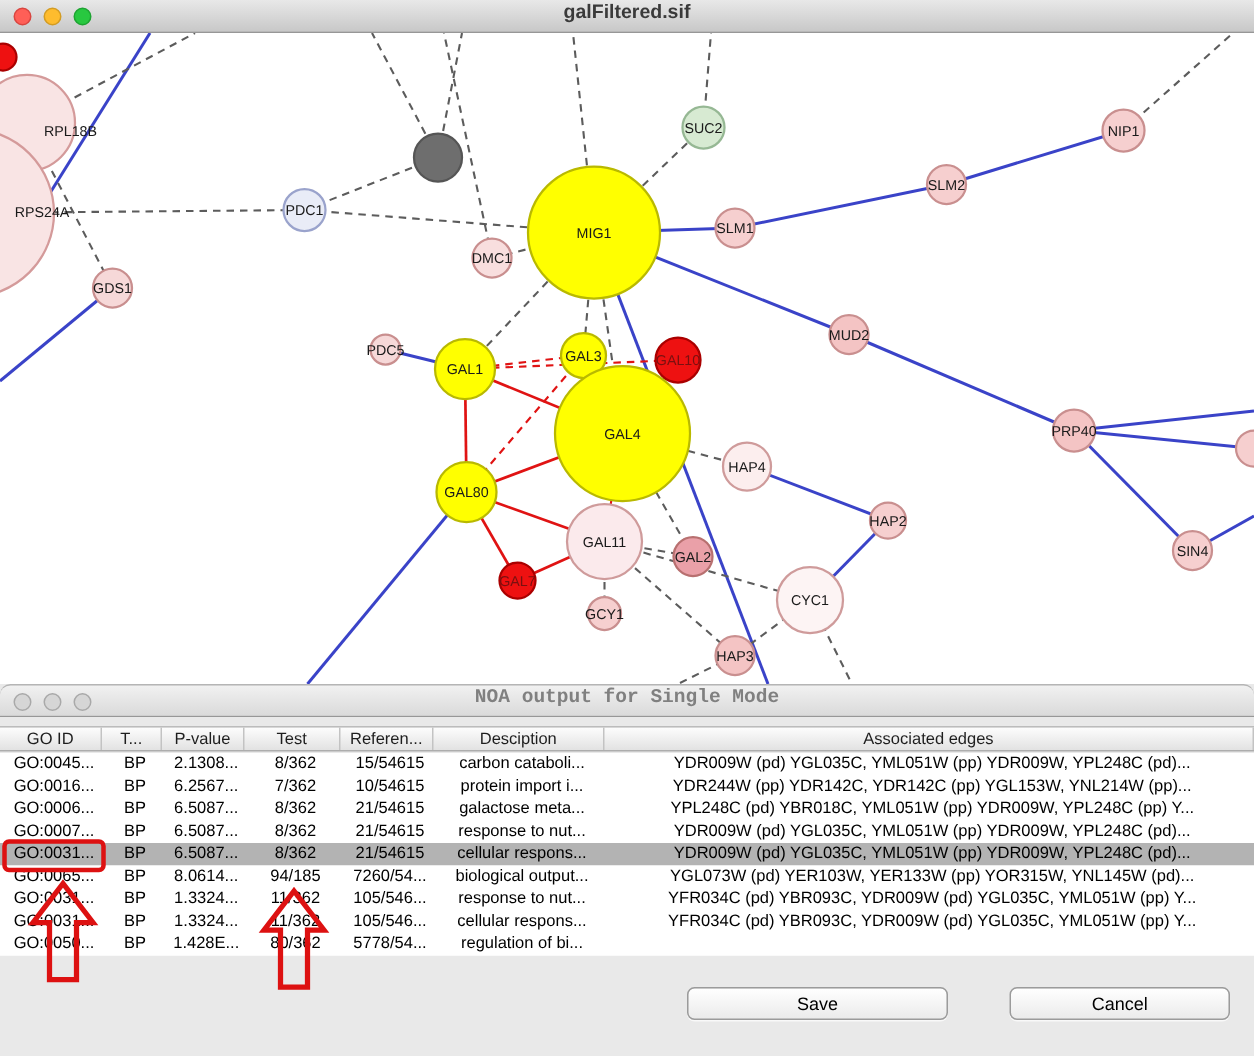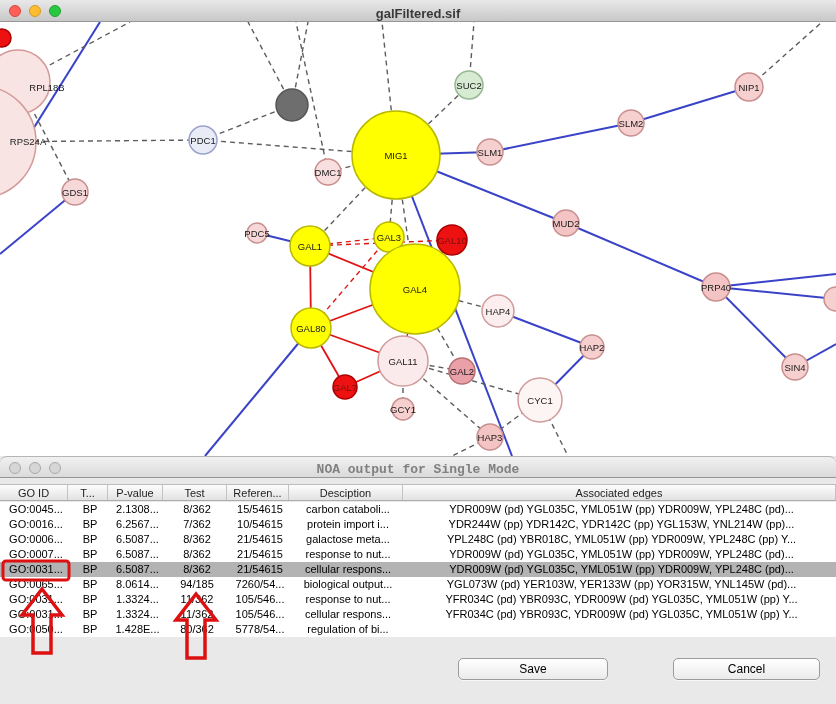--- a/index.html
+++ b/index.html
@@ -4,21 +4,21 @@
 <style>
   * { margin:0; padding:0; box-sizing:border-box; }
   html,body { width:836px; height:704px; }
   body {
     position:relative; overflow:hidden;
     font-family:"Liberation Sans", sans-serif;
     background:#e9e9e9;
   }
   .titlebar {
     position:absolute; left:0; width:836px; height:22px;
-    display:flex; align-items:flex-end; justify-content:center;
+    display:flex; align-items:flex-start; justify-content:center;
     border-bottom:1px solid #979797;
   }
   #top-titlebar { top:0; background:linear-gradient(#e8e8e8,#c8c8c8); }
   #bottom-titlebar { top:456px; background:linear-gradient(#f1f1f1,#dadada); border-radius:7px 7px 0 0; border-top:1px solid #b5b5b5; }
   .title-text { font-size:13px; font-weight:bold; color:#3a3a3a; }
   #bottom-titlebar .title-text { color:#808080;font-family:Liberation Mono, monospace; }
   .traffic { position:absolute; left:9px; top:5px; display:flex; gap:8px; }
   .light { width:12px; height:12px; border-radius:50%; }
   .l-red   { background:#ff5f57; border:1px solid #d94640; }
   .l-yel   { background:#febc2e; border:1px solid #d39c23; }
@@ -48,21 +48,21 @@
   .c0 { width:68px; } .c1 { width:40px; } .c2 { width:55px; } .c3 { width:64px; }
   .c4 { width:62px; } .c5 { width:114px; } .c6 { width:433px; }
   .btn {
     position:absolute; height:22px;
     background:linear-gradient(#ffffff,#ebebeb);
     border:1px solid #9b9b9b; border-radius:5px;
     font-size:12px; color:#000;
     display:flex; align-items:center; justify-content:center;
     box-shadow:0 1px 0 rgba(255,255,255,0.7);
   }
-  #save-btn   { left:458px; top:658px; width:150px; }
+  #save-btn   { left:458px; top:658px; width:174px; }
   #cancel-btn { left:673px; top:658px; width:147px; }
   #overlay { position:absolute; top:0; left:0; pointer-events:none; z-index:50; }
 </style>
 </head>
 <body>
 
 <div id="top-titlebar" class="titlebar">
   <div class="traffic">
     <div class="light l-red"></div>
     <div class="light l-yel"></div>

